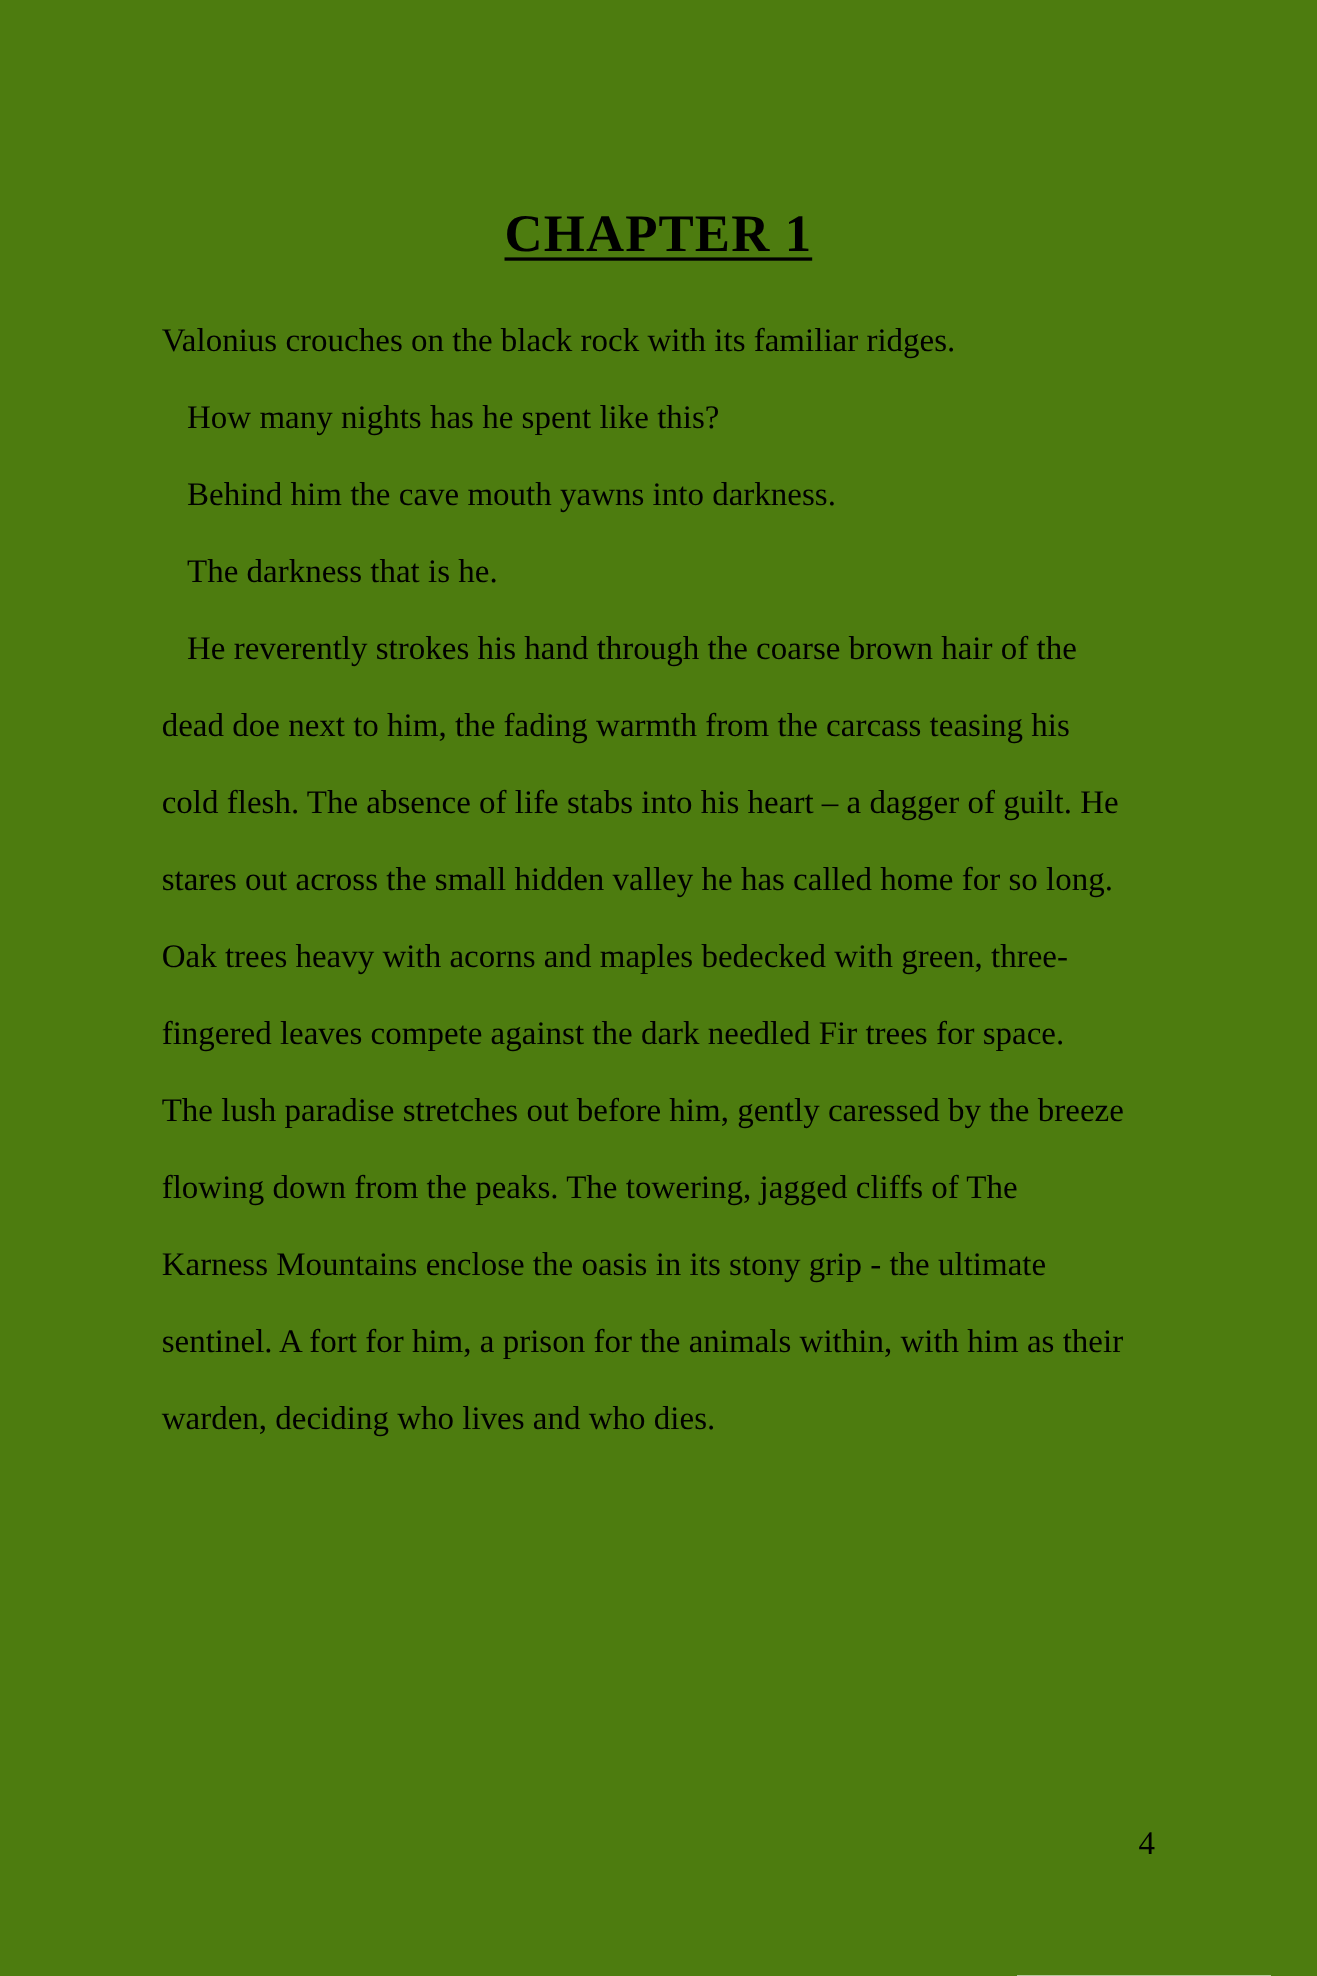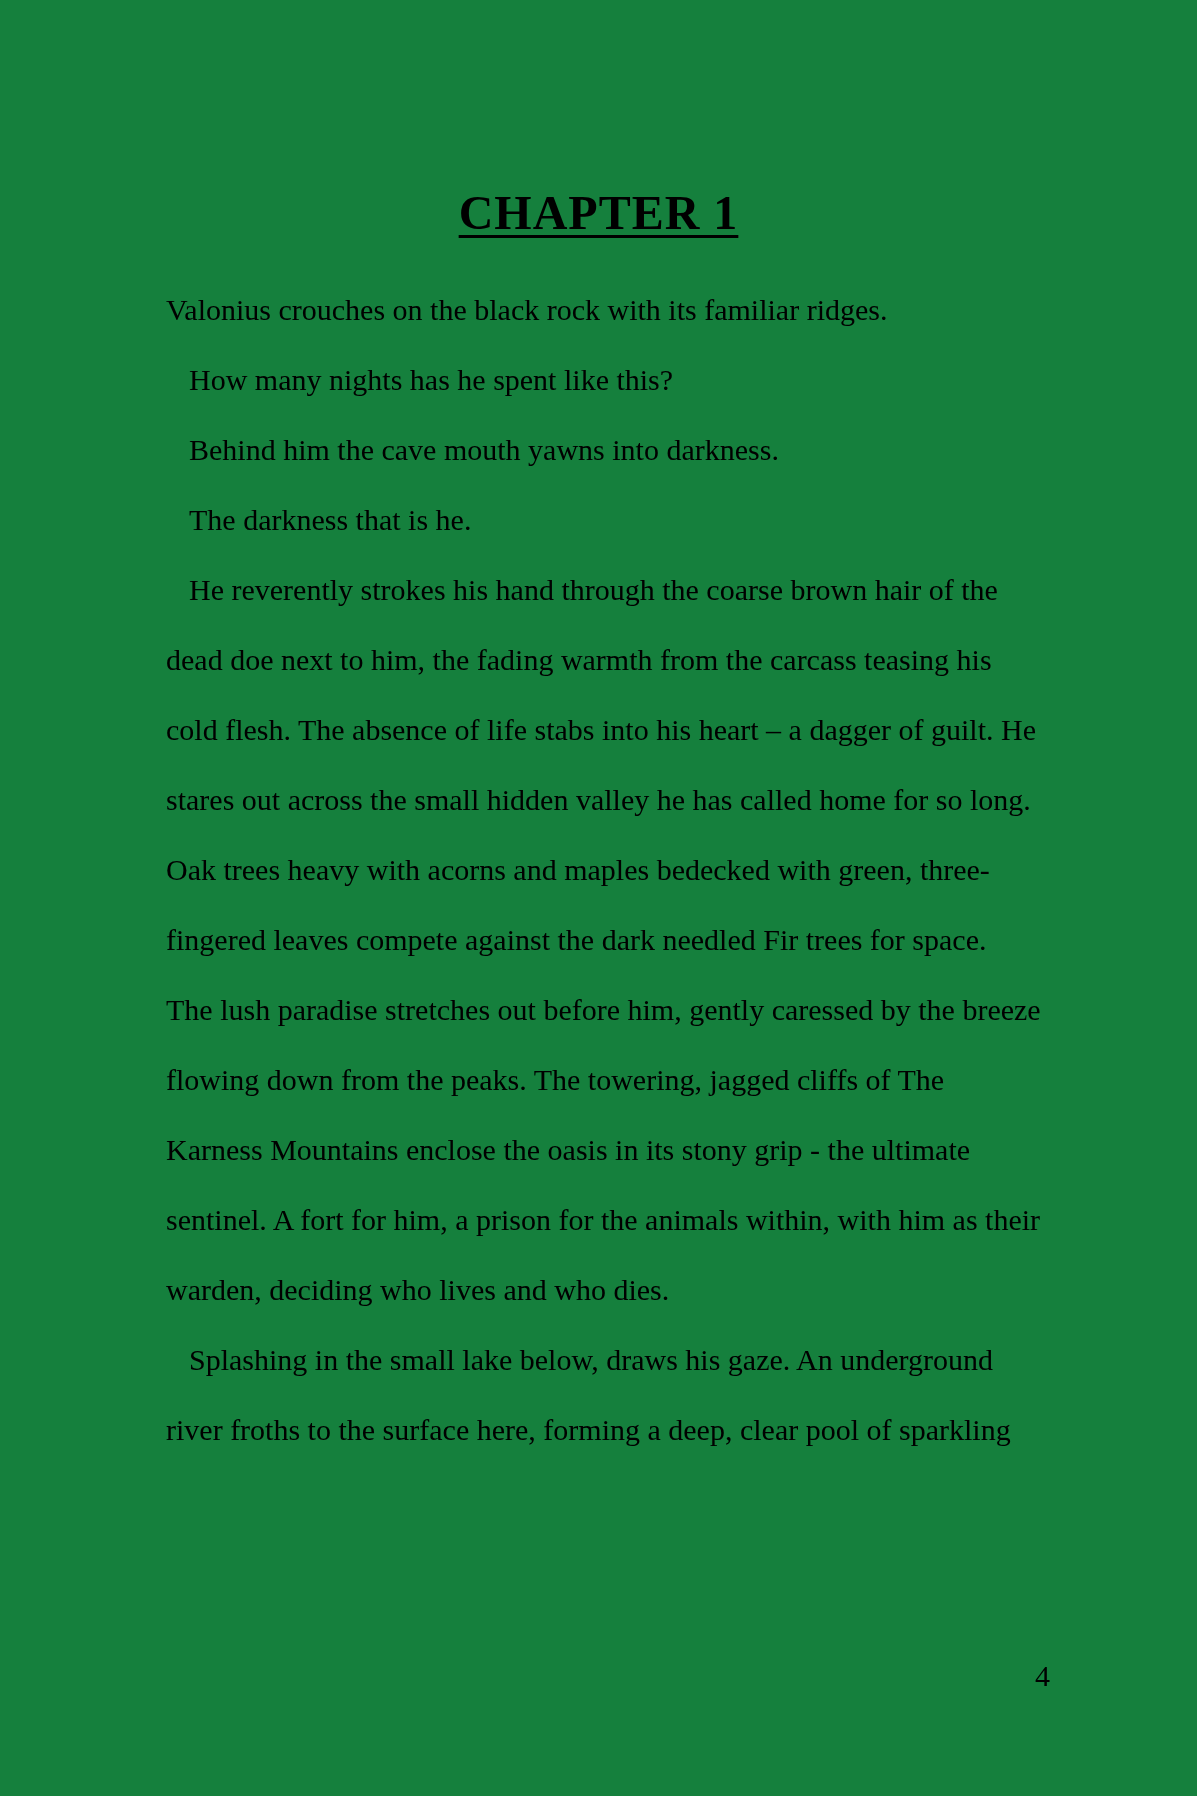--- a/index.html
+++ b/index.html
@@ -4,21 +4,21 @@
 <style>
   html, body {
     margin: 0;
     padding: 0;
     background: #ffffff;
   }
   .page {
     position: relative;
     width: 1197px;
     height: 1796px;
-    background: #15803d;
+    background: #4d7c0f;
     color: #000000;
     font-family: "Liberation Serif", serif;
     overflow: hidden;
   }
   .chapter-title {
     position: absolute;
     top: 188px;
     left: 147px;
     width: 903px;
     margin: 0;
@@ -43,21 +43,20 @@
   }
   .paragraph {
     margin: 0;
     padding: 0;
   }
   .line {
     height: 70px;
     line-height: 70px;
     white-space: nowrap;
     font-size: 30px;
-    margin-left: 19px;
   }
   .line.indent {
     padding-left: 23px;
   }
   .page-number {
     position: absolute;
     top: 1661px;
     right: 147px;
     font-size: 30px;
     line-height: 30px;
@@ -90,20 +89,16 @@
         <div class="line">cold flesh. The absence of life stabs into his heart – a dagger of guilt. He</div>
         <div class="line">stares out across the small hidden valley he has called home for so long.</div>
         <div class="line">Oak trees heavy with acorns and maples bedecked with green, three-</div>
         <div class="line">fingered leaves compete against the dark needled Fir trees for space.</div>
         <div class="line">The lush paradise stretches out before him, gently caressed by the breeze</div>
         <div class="line">flowing down from the peaks. The towering, jagged cliffs of The</div>
         <div class="line">Karness Mountains enclose the oasis in its stony grip - the ultimate</div>
         <div class="line">sentinel. A fort for him, a prison for the animals within, with him as their</div>
         <div class="line">warden, deciding who lives and who dies.</div>
       </div>
-      <div class="paragraph">
-        <div class="line indent">Splashing in the small lake below, draws his gaze. An underground</div>
-        <div class="line">river froths to the surface here, forming a deep, clear pool of sparkling</div>
-      </div>
     </div>
 
   <div class="page-number">4</div>
 </div>
 
 </body></html>

